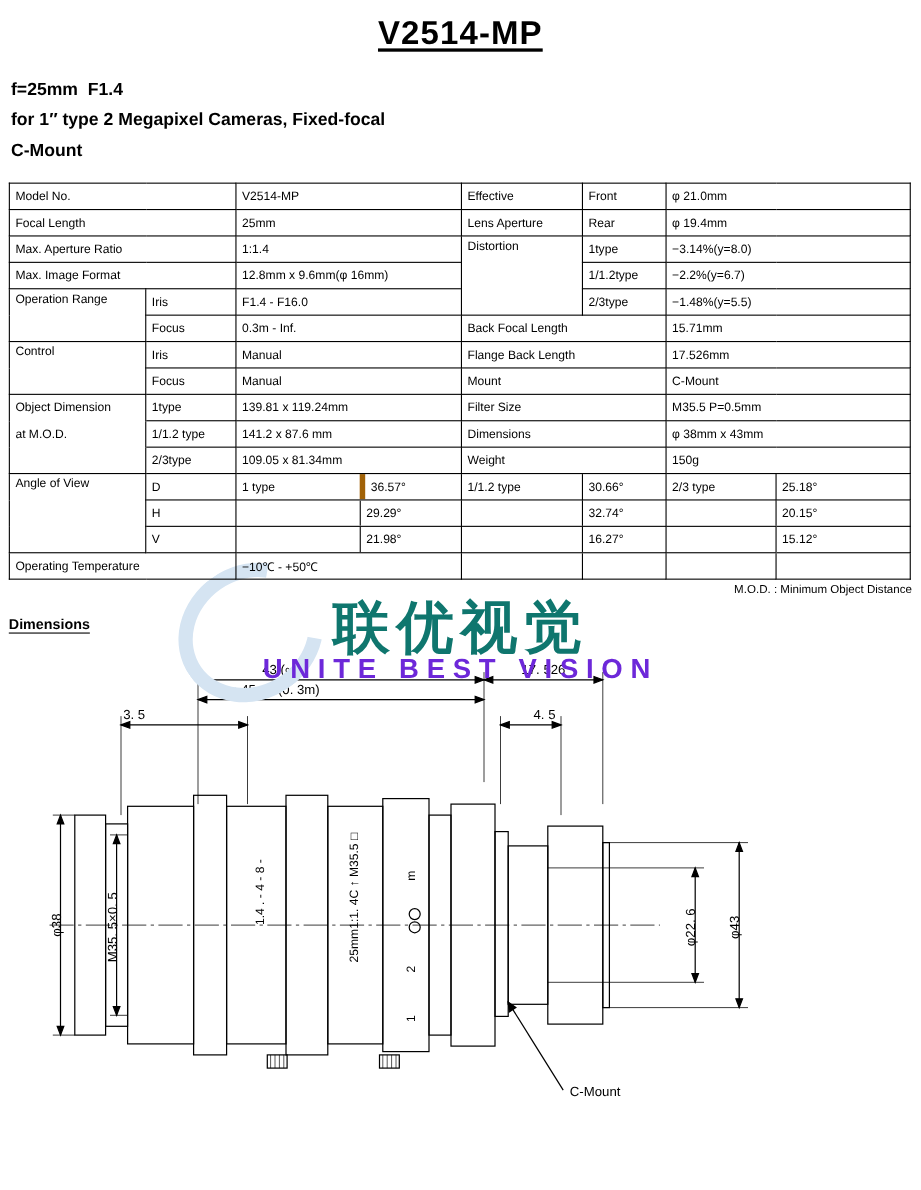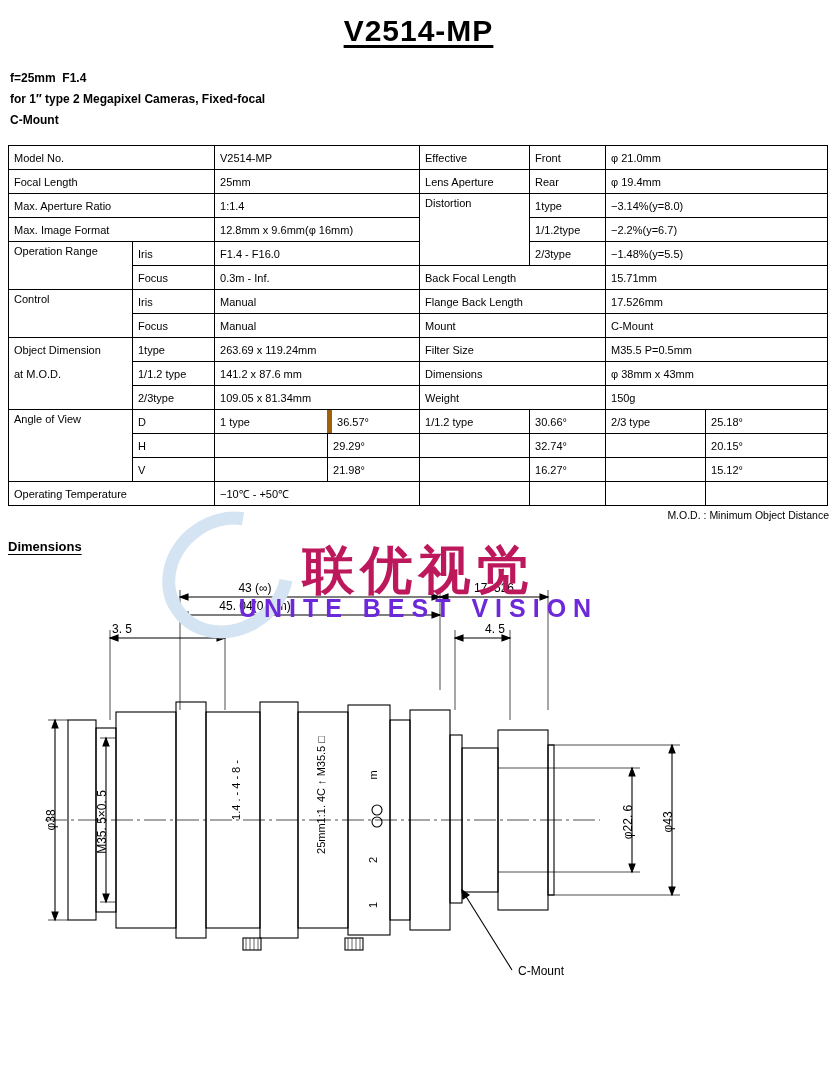--- a/index.html
+++ b/index.html
@@ -20,21 +20,21 @@
     font-weight:bold;
     letter-spacing:1px;
     margin-top:14px;
     text-decoration:underline;
     text-underline-offset:4px;
   }
 
   
   .subtitle{
     margin:20px 0 0 10px;
-    font-size:12px;
+    font-size:16px;
     font-weight:bold;
     line-height:1.75;
   }
   .subtitle div{white-space:pre;}
 
   
   .spec-wrap{margin:14px 8px 0 8px;position:relative;z-index:2;}
   table.spec{
     border-collapse:collapse;
     width:819px;
@@ -72,21 +72,21 @@
   .watermark{
     position:absolute;
     left:0;top:470px;width:837px;height:160px;
     z-index:1;
     pointer-events:none;
   }
   .wm-text{
     position:absolute;
     left:0;width:837px;
     text-align:center;
-    color:#be185d;
+    color:#0f766e;
     font-weight:bold;
   }
   .wm-cn{top:52px;font-size:52px;letter-spacing:6px;}
   .wm-en{top:110px;font-size:25px;letter-spacing:7px;color:#6d28d9;}
   .wm-logo{
     position:absolute;left:160px;top:30px;
     width:110px;height:96px;
     border:13px solid #d5e4f2;
     border-radius:50%;
     border-right-color:transparent;
@@ -188,21 +188,21 @@
       <tr>
         <td>Focus</td>
         <td>Manual</td>
         <td colspan="2">Mount</td>
         <td colspan="2">C-Mount</td>
       </tr>
 
       <tr>
         <td style="border-bottom:none">Object Dimension</td>
         <td>1type</td>
-        <td>263.69 x 119.24mm</td>
+        <td>139.81 x 119.24mm</td>
         <td colspan="2">Filter Size</td>
         <td colspan="2">M35.5  P=0.5mm</td>
       </tr>
 
       <tr>
         <td style="border-top:none;border-bottom:none">at M.O.D.</td>
         <td>1/1.2 type</td>
         <td>141.2 x 87.6 mm</td>
         <td colspan="2">Dimensions</td>
         <td colspan="2">φ 38mm x 43mm</td>

